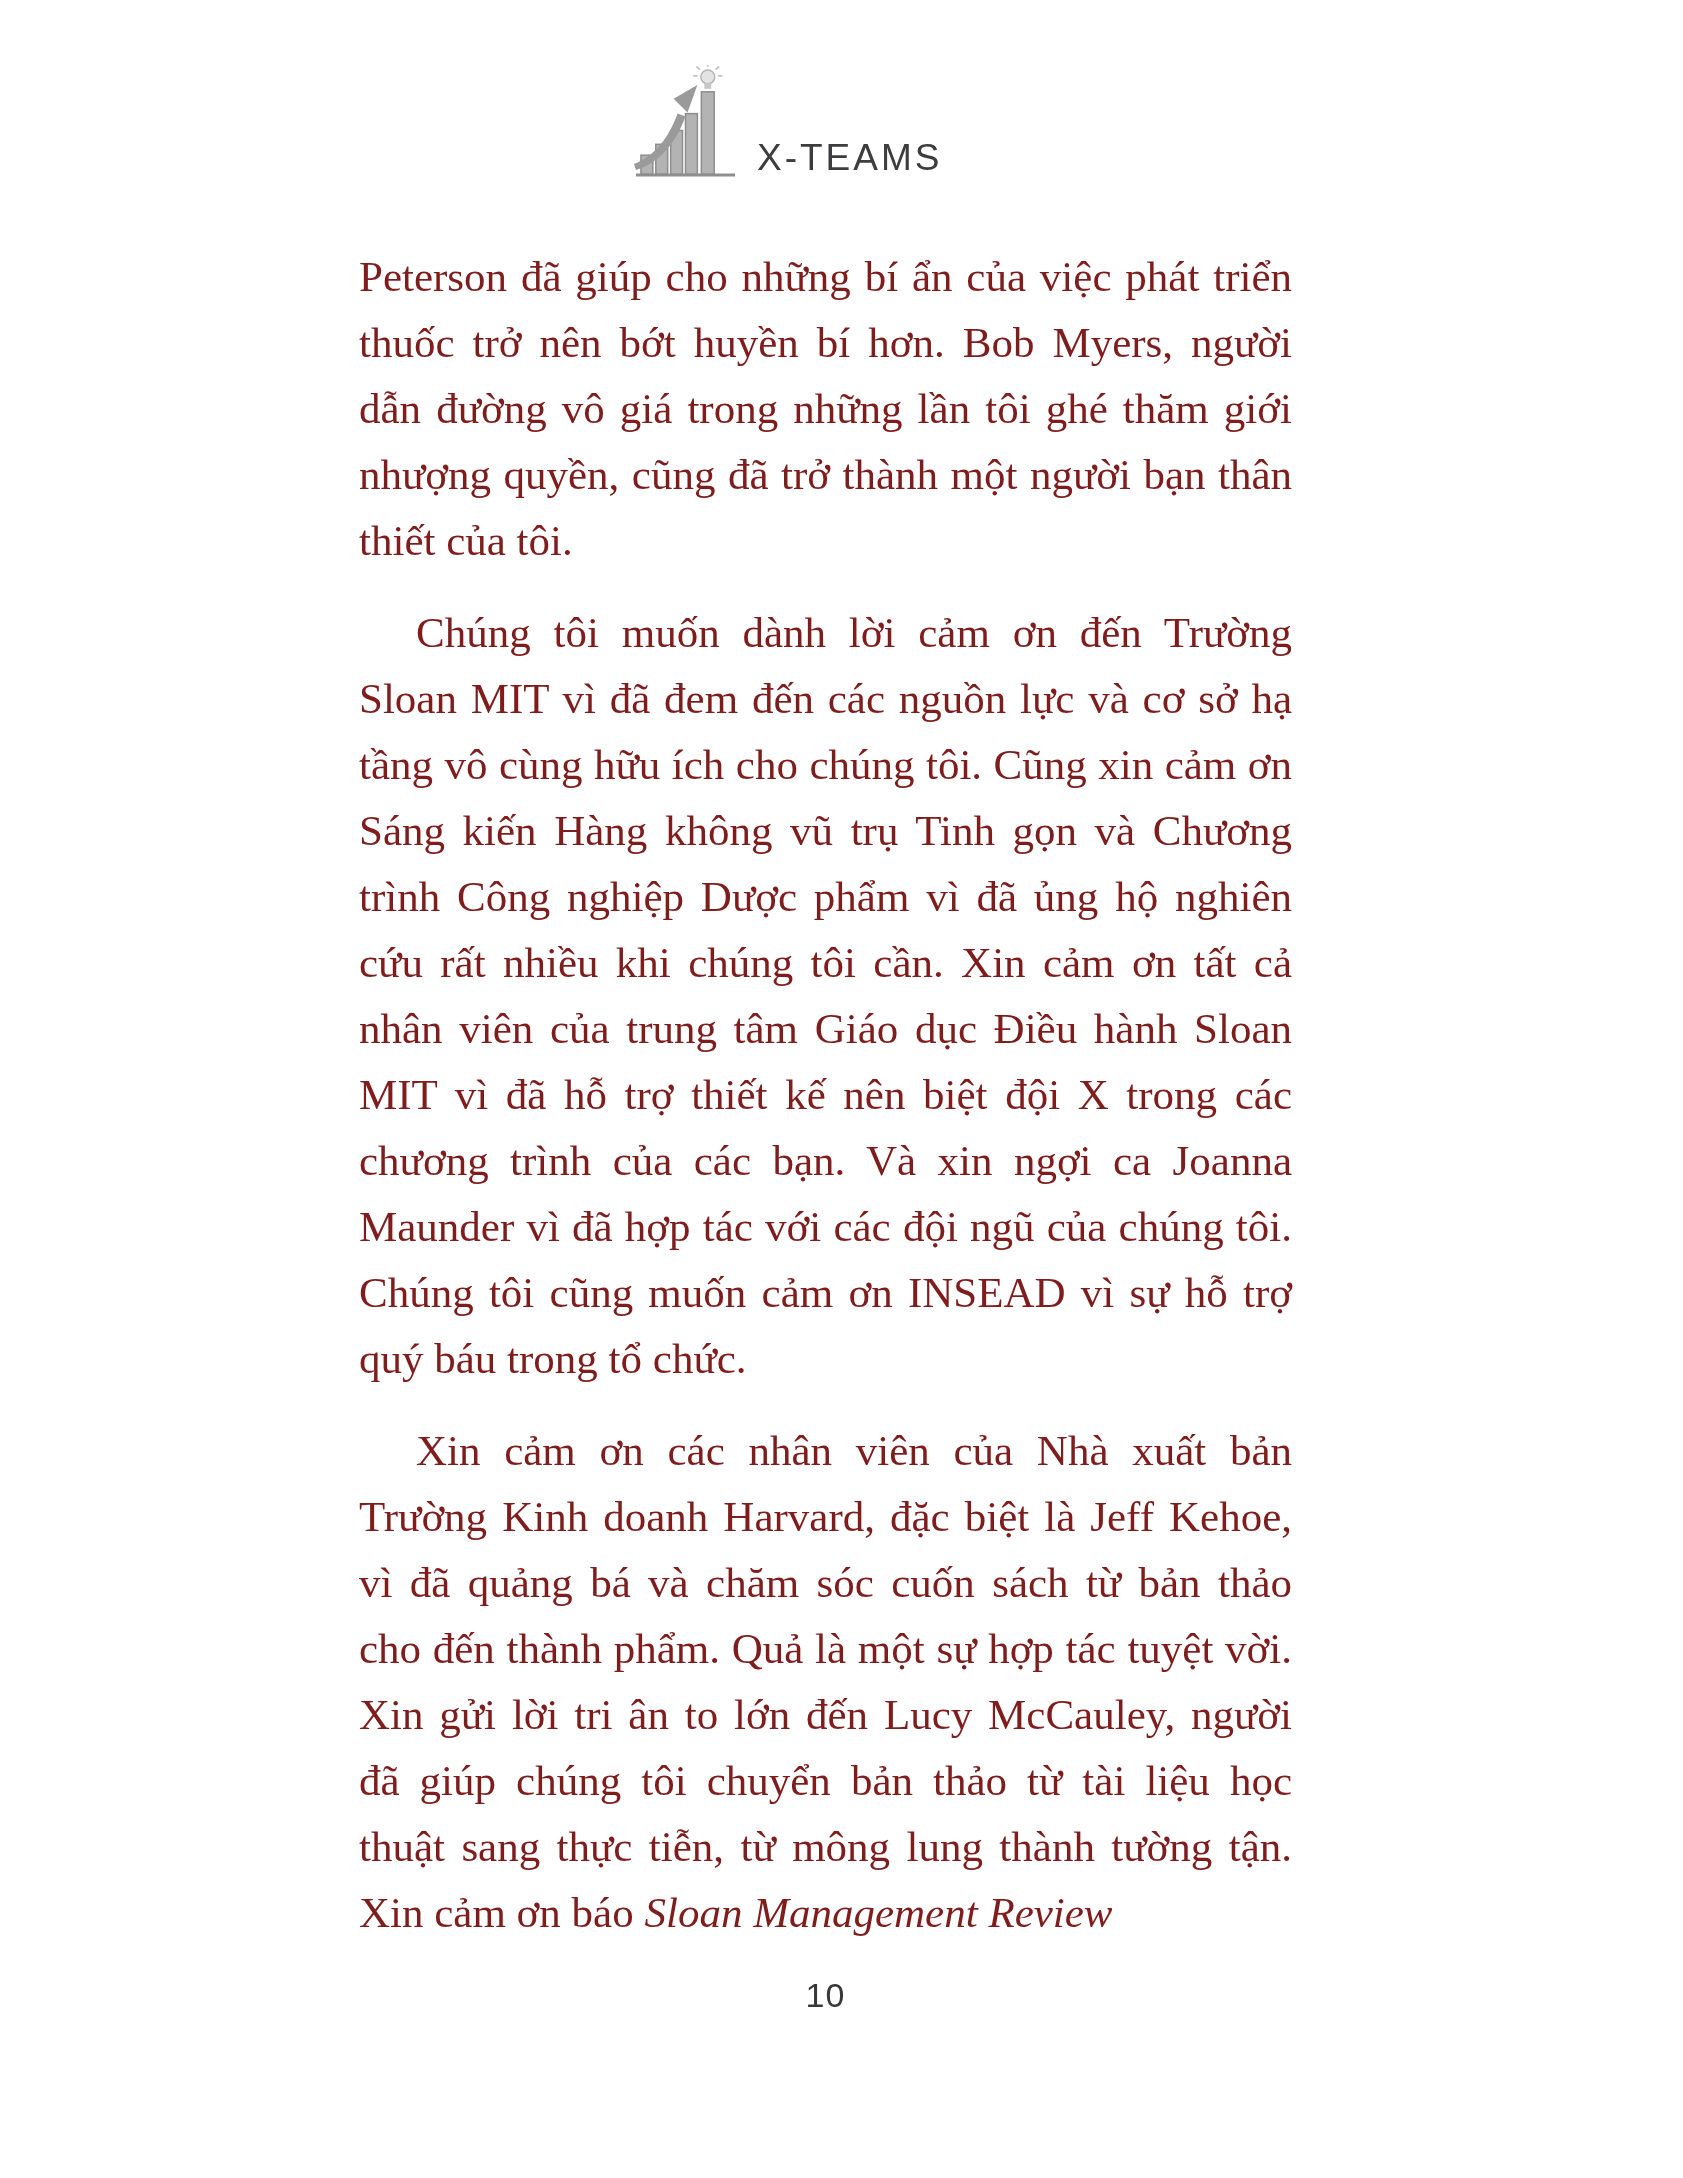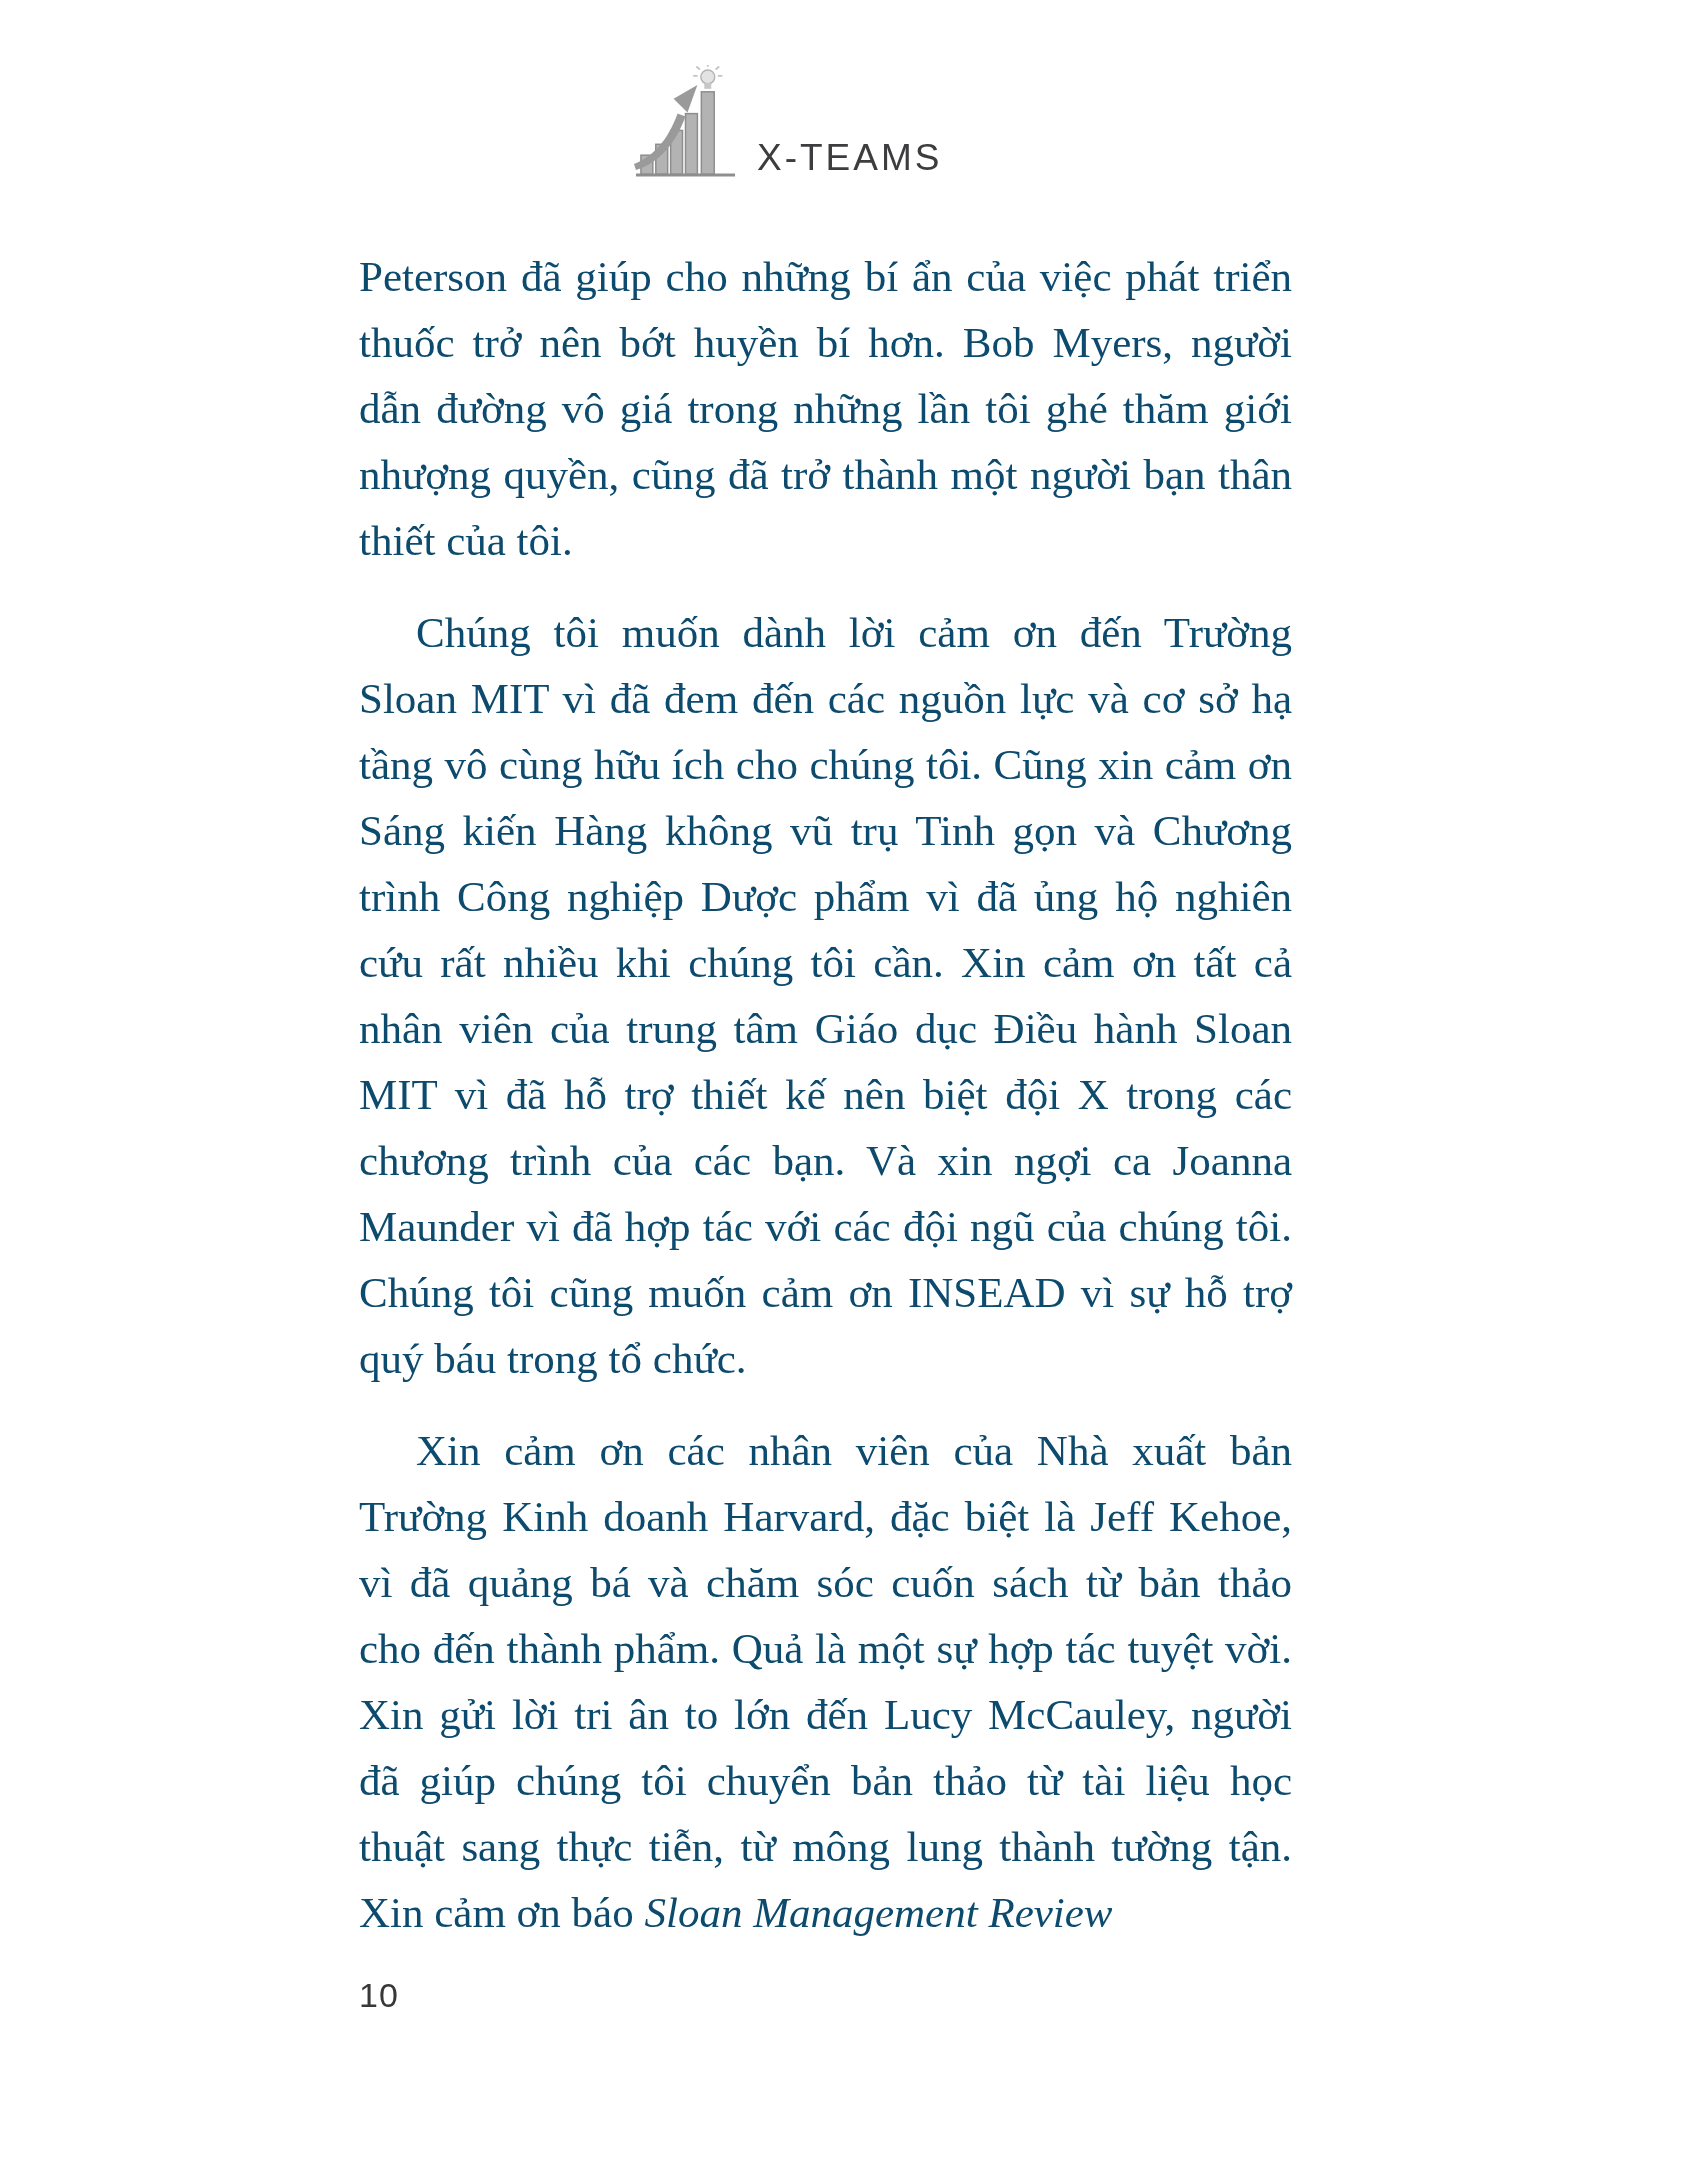--- a/index.html
+++ b/index.html
@@ -40,21 +40,21 @@
   }
 
   
   .text-block {
     position: absolute;
     left: 359px;
     top: 244px;
     width: 933px;
     font-size: 43px;
     line-height: 66px;
-    color: #0c4a6e;
+    color: #7f1d1d;
     text-align: justify;
   }
   .text-block p {
     margin: 0;
   }
   .text-block p + p {
     margin-top: 26px;
   }
   .text-block p.indent {
     text-indent: 57px;
@@ -62,21 +62,21 @@
   .text-block em {
     font-style: italic;
   }
 
   
   .page-footer {
     position: absolute;
     left: 359px;
     top: 1976px;
     width: 933px;
-    text-align: left;
+    text-align: center;
   }
   .page-number {
     font-family: "Liberation Sans", "DejaVu Sans", sans-serif;
     font-size: 34px;
     color: #38383a;
     letter-spacing: 1px;
   }
 </style>
 </head>
 <body>

